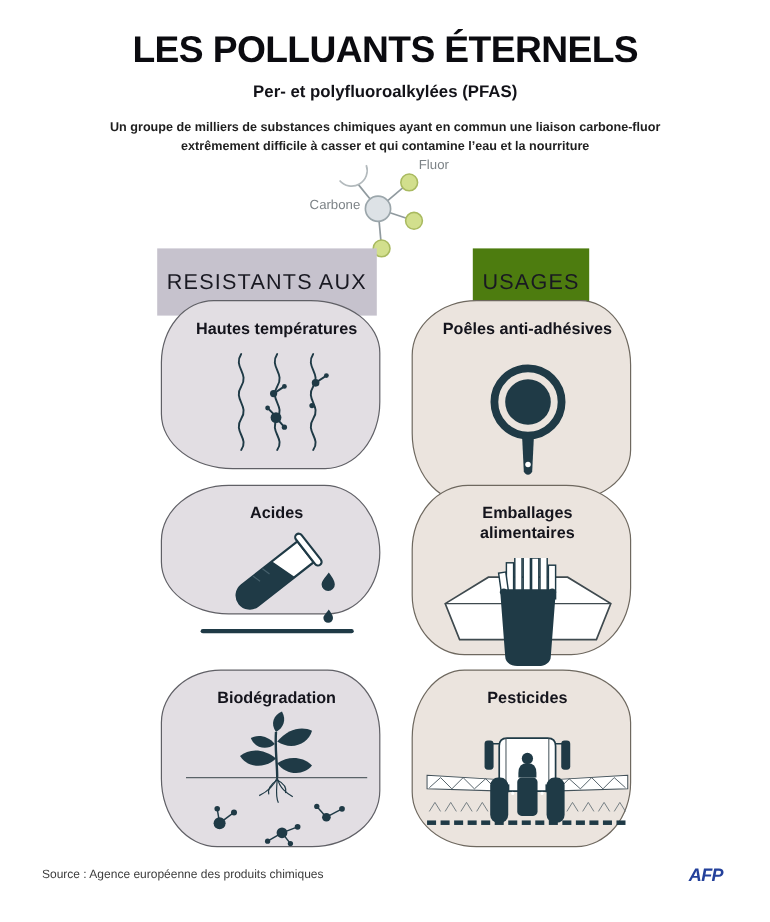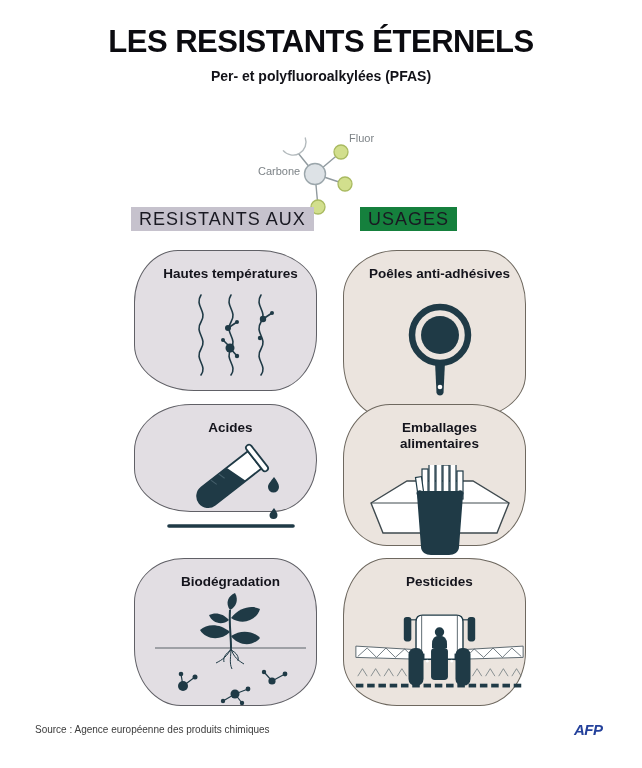--- a/index.html
+++ b/index.html
@@ -12,24 +12,24 @@
   .hdr { position:absolute; top:0; left:0; width:642px; text-align:center; }
   .title { margin:26px 0 0; font-size:31px; font-weight:800; letter-spacing:-0.5px; color:#0b0b10; line-height:1.05; }
   .subtitle { margin:9px 0 0; font-size:14px; font-weight:700; color:#121218; }
   .desc { margin:14px auto 0; font-size:10.5px; font-weight:700; color:#1f1f1f; line-height:1.55; width:470px; }
   
   .molecule { position:absolute; left:245px; top:128px; width:150px; height:92px; }
   .molecule .lbl { position:absolute; font-size:11px; color:#7d8387; }
   .lbl-fluor { left:88px; top:4px;margin-left:16px; }
   .lbl-carbone { left:13px; top:37px; }
   
-  .chip { position:absolute; top:207px; height:24px; line-height:24px; padding:0 8px;
+  .chip { position:absolute; top:207px; height:24px; line-height:24px; padding:16px 8px;
           font-size:18px; letter-spacing:1px; color:#191922; font-weight:400; }
   .chip-resistants { left:131px; background:#c6c2cd; }
-  .chip-usages { left:360px; background:#15803d; }
+  .chip-usages { left:394px; background:#4d7c0f; }
   
   .card { position:absolute; width:183px; box-sizing:border-box;
           display:flex; flex-direction:column; align-items:center;padding-left:10px; }
   .card-l { background:#e2dee3; border:1px solid #606066; }
   .card-r { background:#ebe4de; border:1px solid #6e685f; }
   .card h3 { margin:15px 6px 0; font-size:13.5px; font-weight:700; color:#14141c;
              text-align:center; line-height:1.22; white-space:nowrap; }
   .card .icon-wrap { flex:1; width:100%; display:flex; align-items:center; justify-content:center; }
   .c0 { left:134px; top:250px; height:141px; border-radius:44px 58px 46px 60px / 52px 44px 56px 46px; }
   .c1 { left:343px; top:250px; height:169px; border-radius:54px 42px 58px 46px / 46px 54px 44px 58px; }
@@ -44,22 +44,26 @@
   .afp { position:absolute; left:574px; top:721px; display:flex; align-items:flex-start;gap:45px; }
   .afp b { font-size:15px; font-style:italic; font-weight:800; color:#24419b; letter-spacing:-0.5px; }
   .afp .dot { width:16px; height:16px; border-radius:50%; background:#1d6ac6; margin-left:1px; }
 </style>
 </head>
 <body>
 
 <div class="canvas">
 
   <div class="hdr">
-    <h1 class="title">LES RESISTANTS ÉTERNELS</h1>
+    <h1 class="title">LES POLLUANTS ÉTERNELS</h1>
     <div class="subtitle">Per- et polyfluoroalkylées (PFAS)</div>
+    <div class="desc">
+      <span>Un groupe de milliers de substances chimiques ayant en commun une liaison carbone-fluor</span><br>
+      <span>extrêmement difficile à casser et qui contamine l’eau et la nourriture</span>
+    </div>
   </div>
 
   <div class="molecule">
     <svg width="150" height="92" viewBox="0 0 150 92">
       <line x1="70" y1="46" x2="53" y2="25" stroke="#909a9f" stroke-width="1.4"></line>
       <line x1="70" y1="46" x2="96" y2="24" stroke="#909a9f" stroke-width="1.4"></line>
       <line x1="70" y1="46" x2="100" y2="56" stroke="#909a9f" stroke-width="1.4"></line>
       <line x1="70" y1="46" x2="73" y2="79" stroke="#909a9f" stroke-width="1.4"></line>
       <path d="M60.2 9.6 A13 13 0 0 1 38.0 22.4" fill="#ffffff" stroke="#b3babd" stroke-width="1.4"></path>
       <circle cx="70" cy="46" r="10.5" fill="#dde2e6" stroke="#9ba6ab" stroke-width="1.4"></circle>

